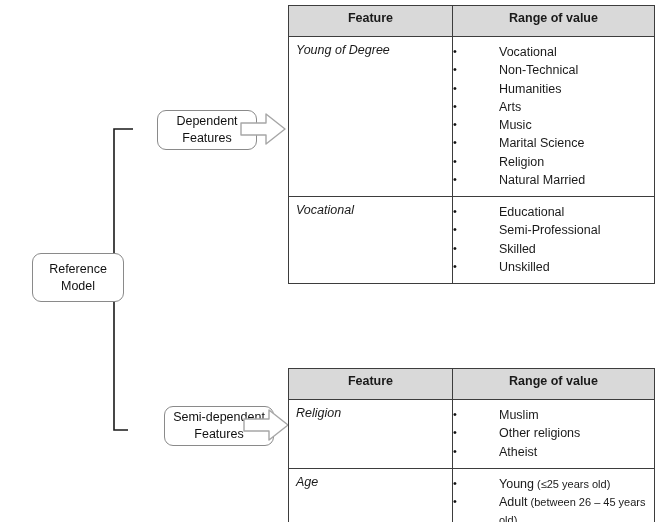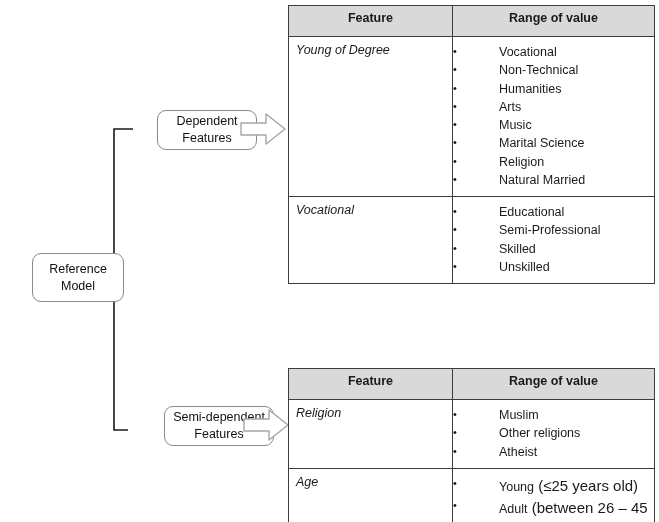--- a/index.html
+++ b/index.html
@@ -78,21 +78,21 @@
     position:relative;
   }
   ul.vals li .bullet{
     position:absolute;left:0;top:0;
     font-size:11px;
     line-height:1.46;
     color:#111;
   }
   ul.vals li .txt{display:inline-block;padding-left:32px;}
   ul.vals li .lbl{font-weight:normal;}
-  ul.vals li .note{font-size:15px;}
+  ul.vals li .note{font-size:11px;}
 </style>
 </head>
 <body>
 
 <div class="canvas">
 
   <svg class="wires" viewBox="0 0 659 522">
 
     <path d="M133 129 L114 129 L114 430 L128 430" fill="none" stroke="#1a1a1a" stroke-width="1.6"></path>
 

